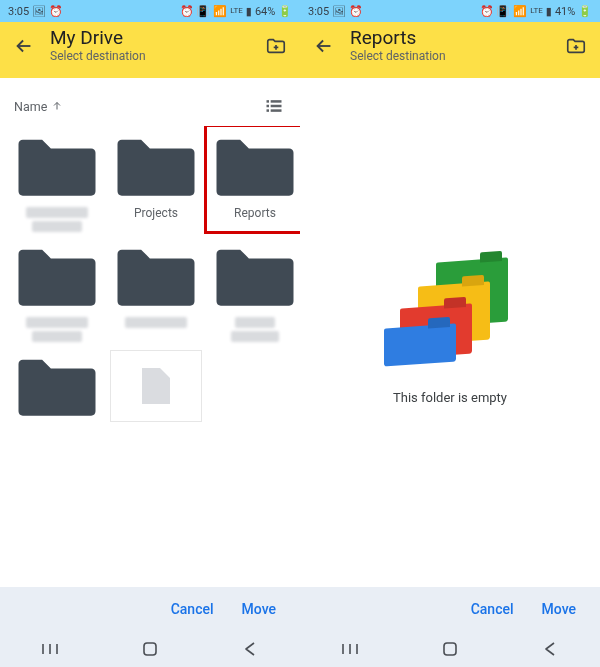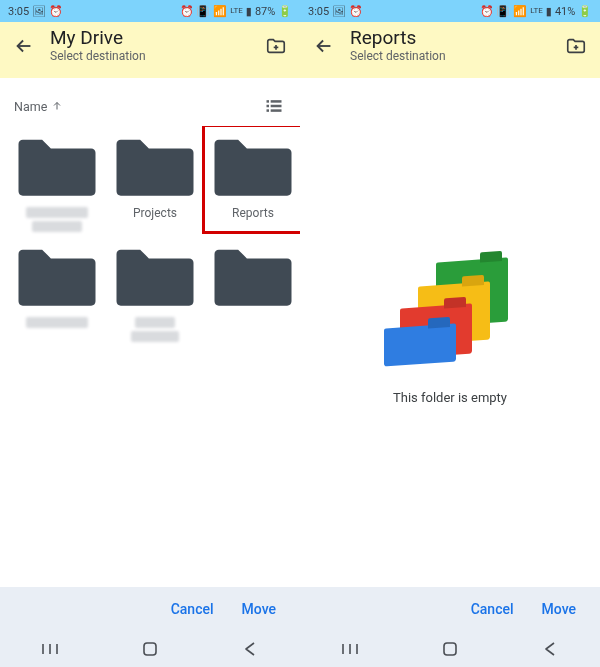--- a/index.html
+++ b/index.html
@@ -3,32 +3,32 @@
 <meta charset="utf-8">
 <style>
   * { margin: 0; padding: 0; box-sizing: border-box; font-family: Roboto, -apple-system, "Segoe UI", Arial, sans-serif; }
   body { width: 600px; height: 667px; display: flex; background: #fff; color: #202124; }
   .pane { width: 300px; height: 667px; display: flex; flex-direction: column; position: relative; }
 
   .status-bar { height: 22px; background: #7dd3fc; display: flex; align-items: center; justify-content: space-between; padding: 0 8px; font-size: 11px; color: #36404a; }
   .status-left, .status-right { display: flex; align-items: center; gap: 3px; }
   .s-ic { display:inline-block; line-height:1; }
 
-  .app-bar { background: #fef9c3; padding: 6px 8px 14px 8px; display: flex; align-items: flex-start; gap: 10px; }
+  .app-bar { background: #fde047; padding: 6px 8px 14px 8px; display: flex; align-items: flex-start; gap: 10px; }
   .back-btn { width: 32px; height: 36px; display:flex; align-items:center; justify-content:center; color:#3c4043; }
   .titles { flex:1; display:flex; flex-direction:column; margin-top:-2px; }
   .title { font-size: 19px; font-weight: 400; color:#202124; }
   .subtitle { font-size: 12px; color:#5f6368; margin-top:0; }
   .newfolder-btn { width: 32px; height: 36px; display:flex; align-items:center; justify-content:center; color:#3c4043; }
 
   .sort-row { display:flex; align-items:center; justify-content:space-between; padding: 16px 14px 8px 14px; font-size: 12.5px; color:#5f6368; }
   .sort-left { display:flex; align-items:center; gap:4px; }
   .view-btn { width:24px; height:24px; display:flex; align-items:center; justify-content:center; }
 
-  .grid { flex:1; overflow:hidden; padding: 4px 12px 12px 12px; display:grid; grid-template-columns: 1fr 1fr 1fr 1fr; column-gap: 22px; row-gap: 18px; align-content: start; gap: 8px; }
+  .grid { flex:1; overflow:hidden; padding: 4px 12px 12px 12px; display:grid; grid-template-columns: 1fr 1fr 1fr; column-gap: 22px; row-gap: 18px; align-content: start; gap: 8px; }
   .item { display:flex; flex-direction:column; align-items:center; position:relative; }
   .folder-ic { width: 90px; height: 70px; }
   .folder-ic svg { width:100%; height:100%; display:block; }
   .file-tile { width: 92px; height:72px; border:1px solid #e6e6e6; display:flex; align-items:center; justify-content:center; }
   .file-shape { width:28px; height:36px; background:#dadce0; position:relative; }
   .file-shape::after { content:""; position:absolute; right:0; top:0; width:10px; height:10px; background:#fff; clip-path: polygon(0 0, 100% 100%, 100% 0); }
   .item-label { margin-top: 6px; font-size: 12px; color:#5f6368; text-align:center; line-height:1.25; min-height: 15px; }
   .blur-1 { width: 62px; height:11px; background:#d9dbde; border-radius:2px; margin-top:7px; filter: blur(1.5px); }
   .blur-2 { width: 50px; height:11px; background:#d9dbde; border-radius:2px; margin-top:3px; filter: blur(1.5px); }
   .highlight-box { position:absolute; border:3px solid #d20000; pointer-events:none; }
@@ -59,21 +59,21 @@
       <span>3:05</span>
       <span class="s-ic">🖼</span>
       <span class="s-ic">⏰</span>
     </div>
     <div class="status-right">
       <span class="s-ic">⏰</span>
       <span class="s-ic">📳</span>
       <span class="s-ic">📶</span>
       <span class="s-ic" style="font-size:8px;">LTE</span>
       <span class="s-ic">▮</span>
-      <span>87%</span>
+      <span>64%</span>
       <span class="s-ic">🔋</span>
     </div>
   </div>
 
   <div class="app-bar">
     <div class="back-btn">
       <svg width="22" height="22" viewBox="0 0 24 24" fill="none" stroke="currentColor" stroke-width="2">
           <path d="M19 12H5"></path>
           <path d="M11 18l-6-6 6-6"></path>
         </svg>

